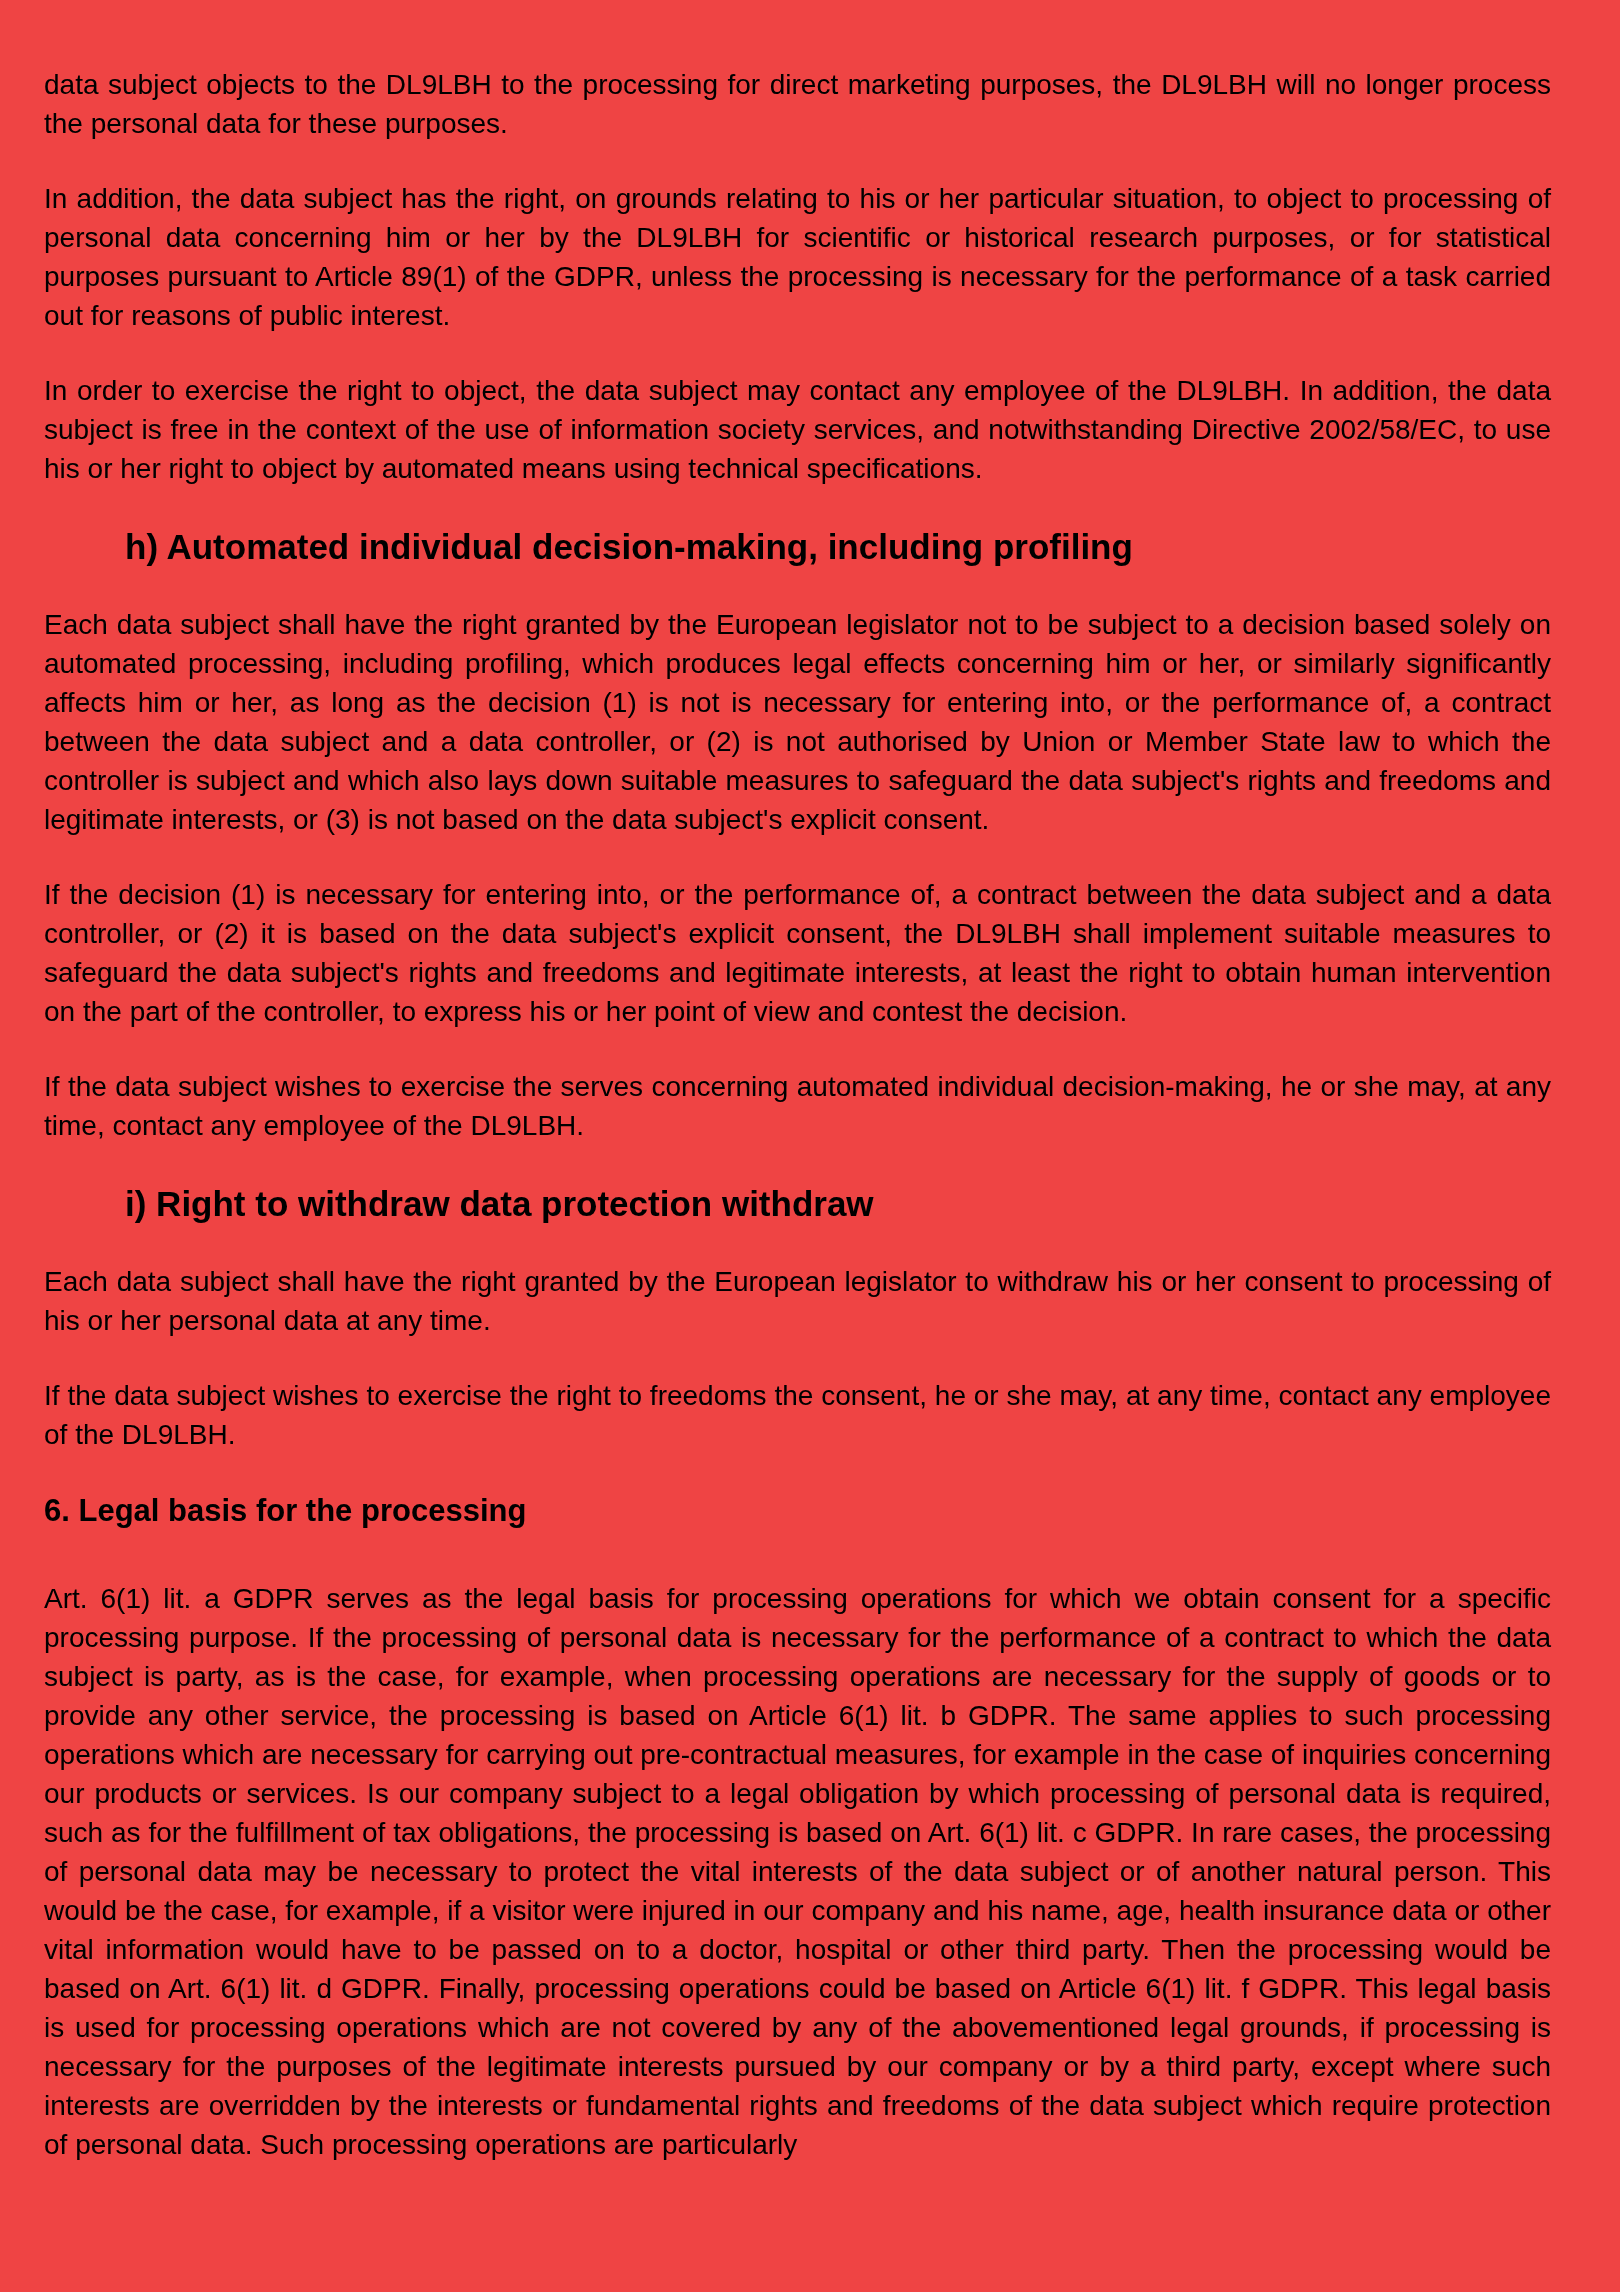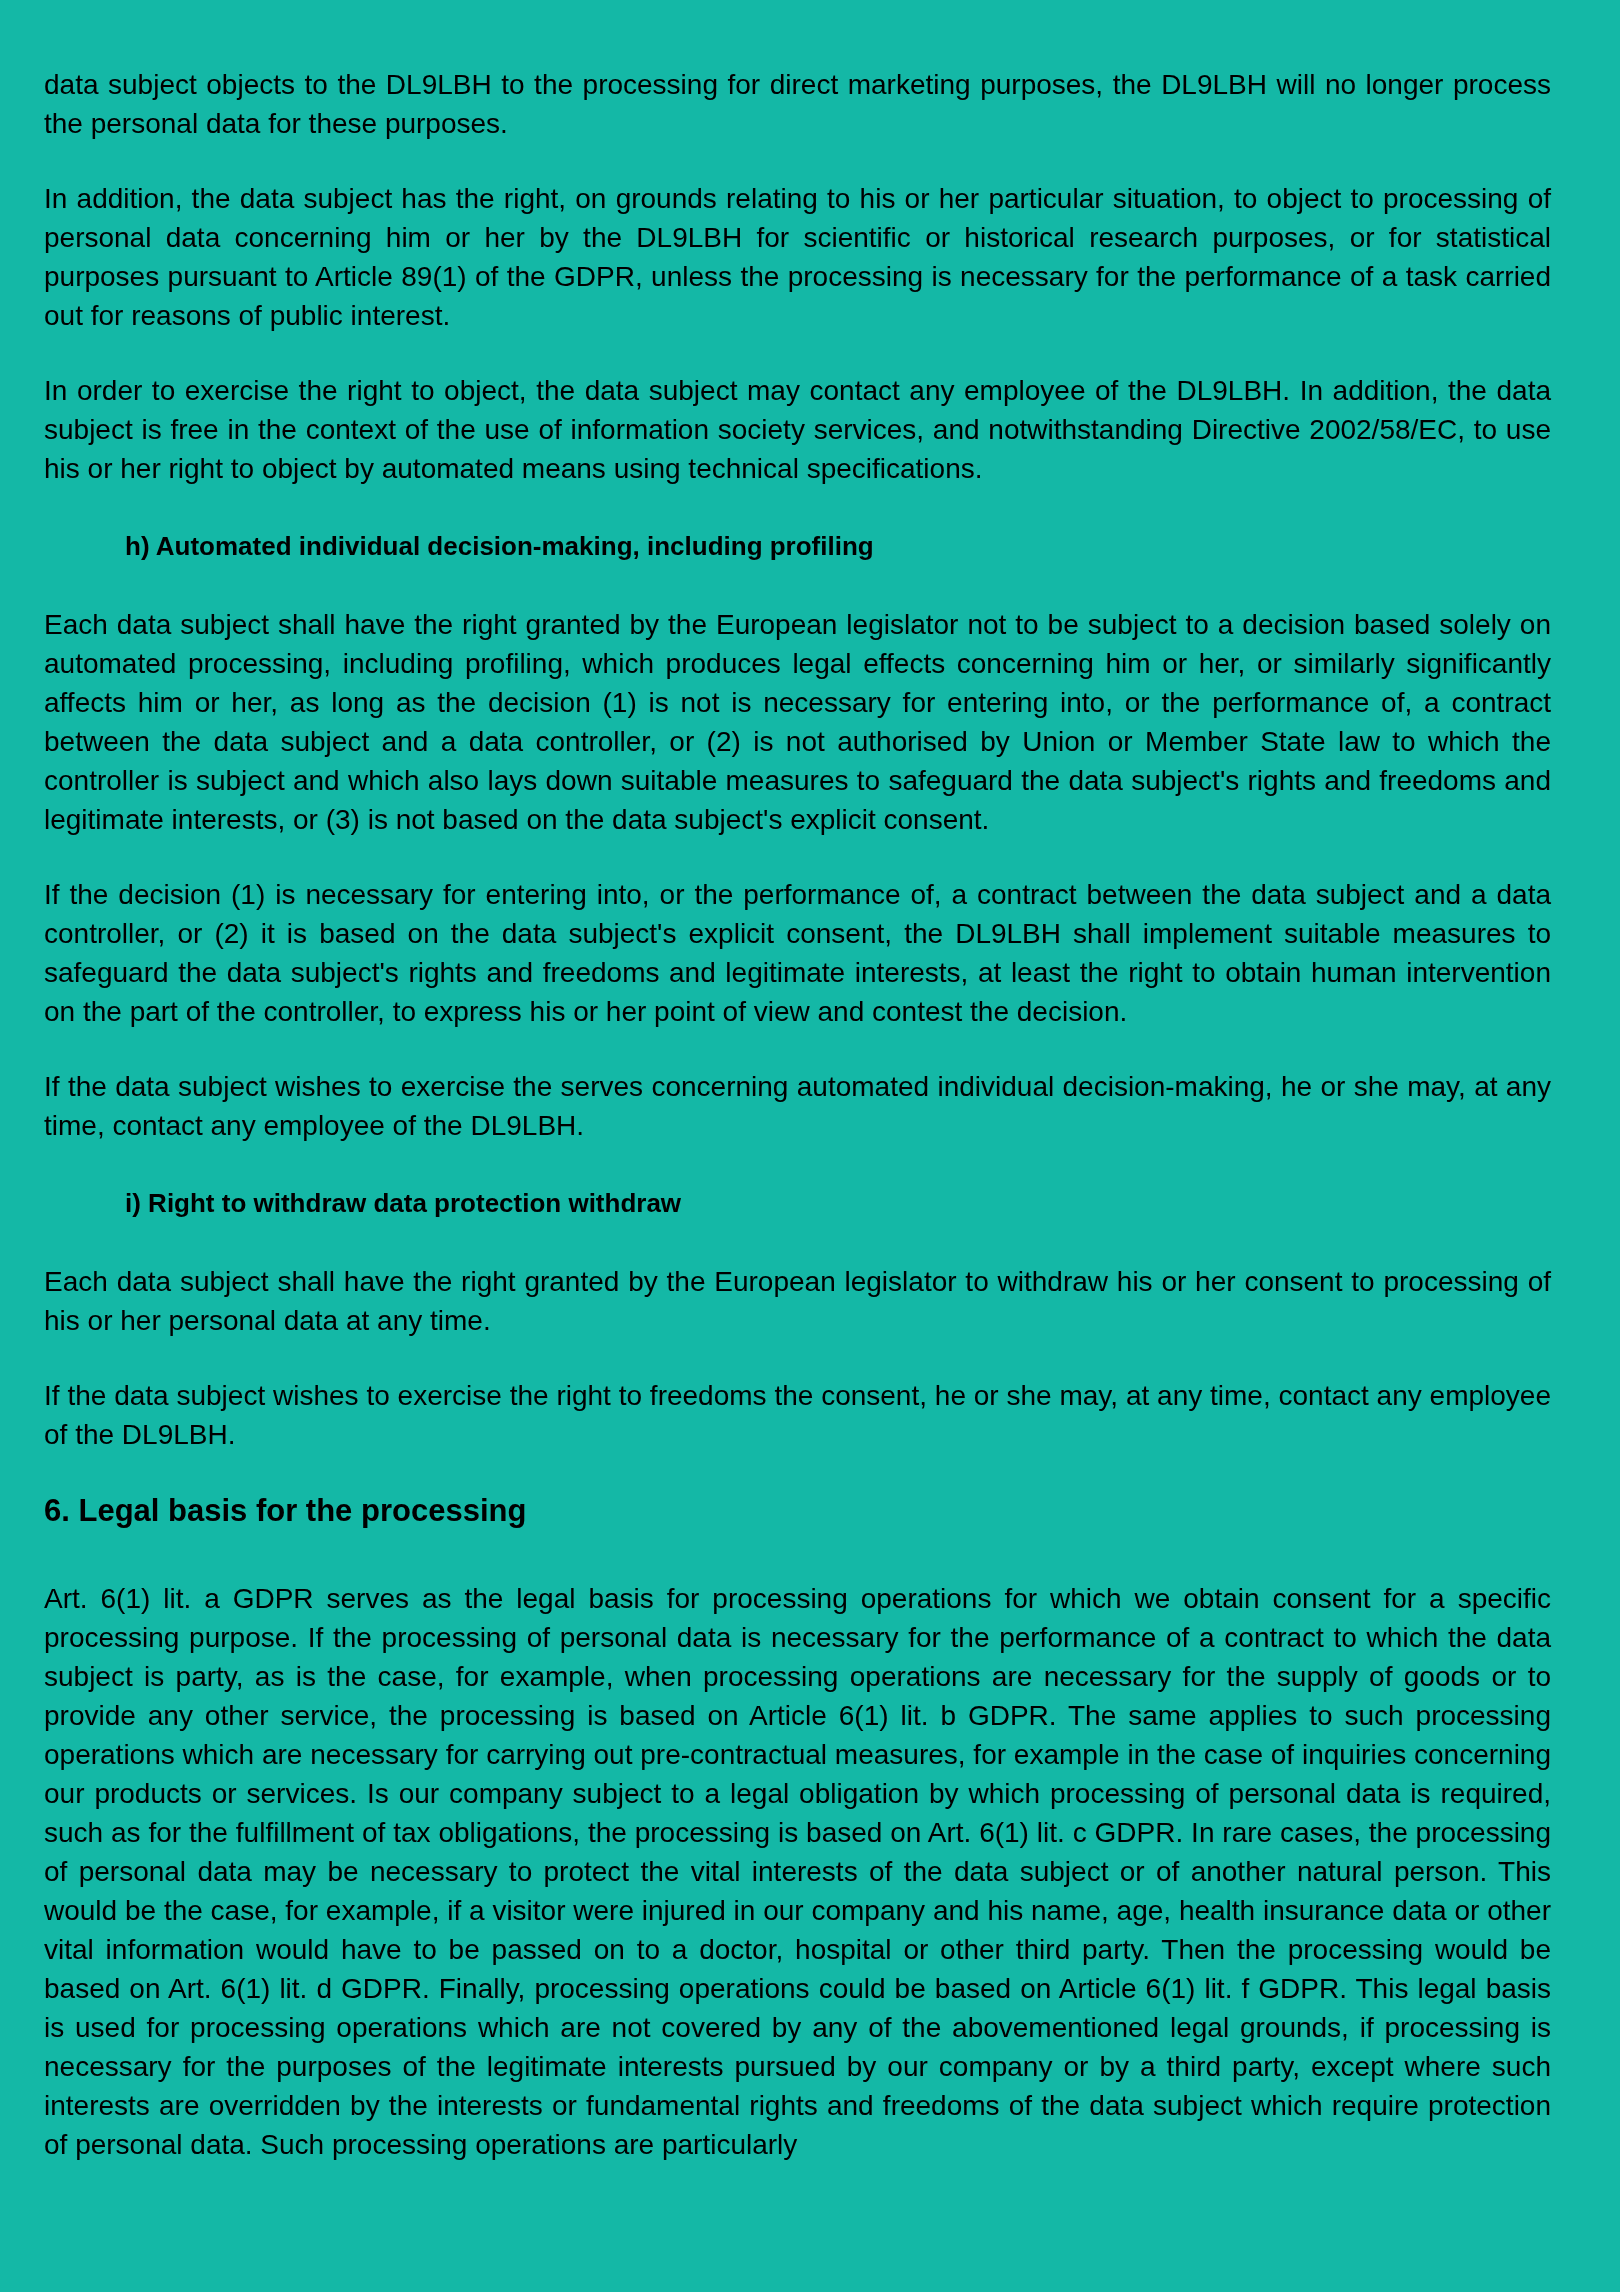--- a/index.html
+++ b/index.html
@@ -4,40 +4,40 @@
 <style>
   html, body {
     margin: 0;
     padding: 0;
     background: #ffffff;
   }
   .page {
     position: relative;
     width: 1620px;
     height: 2293px;
-    background: #14b8a6;
+    background: #ef4444;
     color: #000000;
     font-family: "Liberation Sans", "DejaVu Sans", sans-serif;
     overflow: hidden;
     box-sizing: border-box;
     padding: 65px 69px 0 44px;
   }
   .doc {
     font-size: 28px;
     line-height: 39px;
   }
   .doc p {
     margin: 0 0 36px 0;
     text-align: justify;
   }
   .indent {
     margin-left: 81px;
   }
   .subheading {
-    font-size: 26px;
+    font-size: 35px;
     font-weight: bold;
     line-height: 39px;
     margin: 39px 0 39px 81px;
     text-align: left;
   }
   .sectionheading {
     font-size: 31px;
     font-weight: bold;
     line-height: 41px;
     margin: 31px 0 48px 0;

